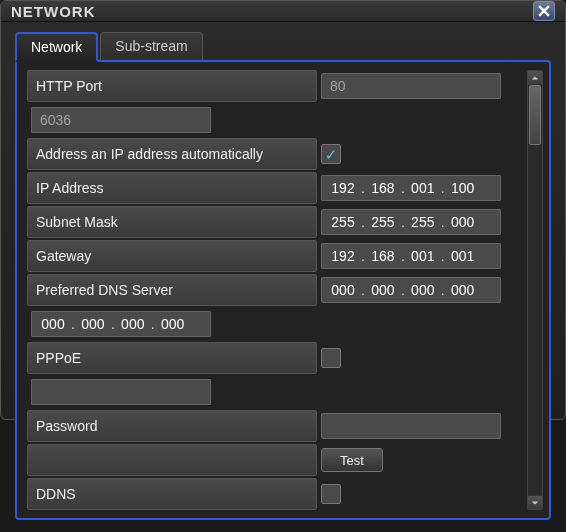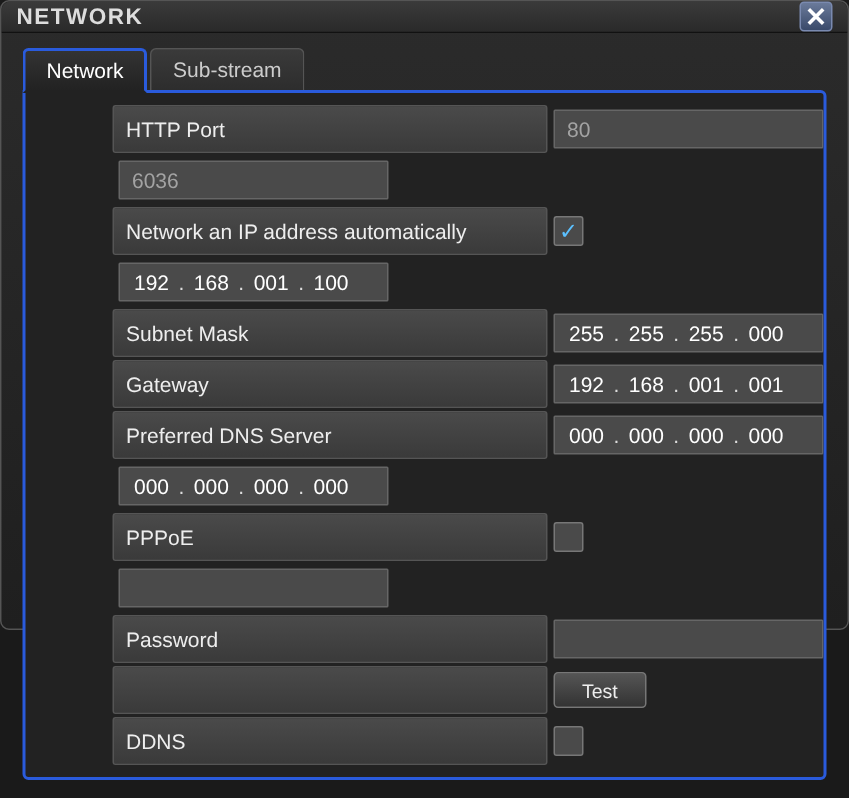--- a/index.html
+++ b/index.html
@@ -88,21 +88,20 @@
   .rows {
     flex: 1;
     display: flex;
     flex-direction: column;
     gap: 2px;
   }
   .row {
     display: flex;
     align-items: flex-end;
     height: 32px;
-    margin-left: 48px;
   }
   .label-cell {
     width: 290px;
     height: 100%;
     background: linear-gradient(#4a4a4a, #3a3a3a);
     border: 1px solid #555;
     border-radius: 2px;
     display: flex;
     align-items: center;
     padding: 0 8px;
@@ -234,27 +233,28 @@
             </div>
         </div>
 
         <div class="row">
           <div class="value-cell">
               <input class="text-input" value="6036" style="">
             </div>
         </div>
 
         <div class="row">
-          <div class="label-cell">Network an IP address automatically</div>
+          <div class="label-cell">Address an IP address automatically</div>
           <div class="value-cell">
               <div class="chk checked"></div>
             </div>
         </div>
 
         <div class="row">
+          <div class="label-cell">IP Address</div>
           <div class="value-cell">
             <div class="ip-field">
               <input class="ip-oct" value="192" style="">
                 <span class="ip-dot">.</span>
               <input class="ip-oct" value="168" style="">
                 <span class="ip-dot">.</span>
               <input class="ip-oct" value="001" style="">
                 <span class="ip-dot">.</span>
               <input class="ip-oct" value="100" style="">
             </div>

